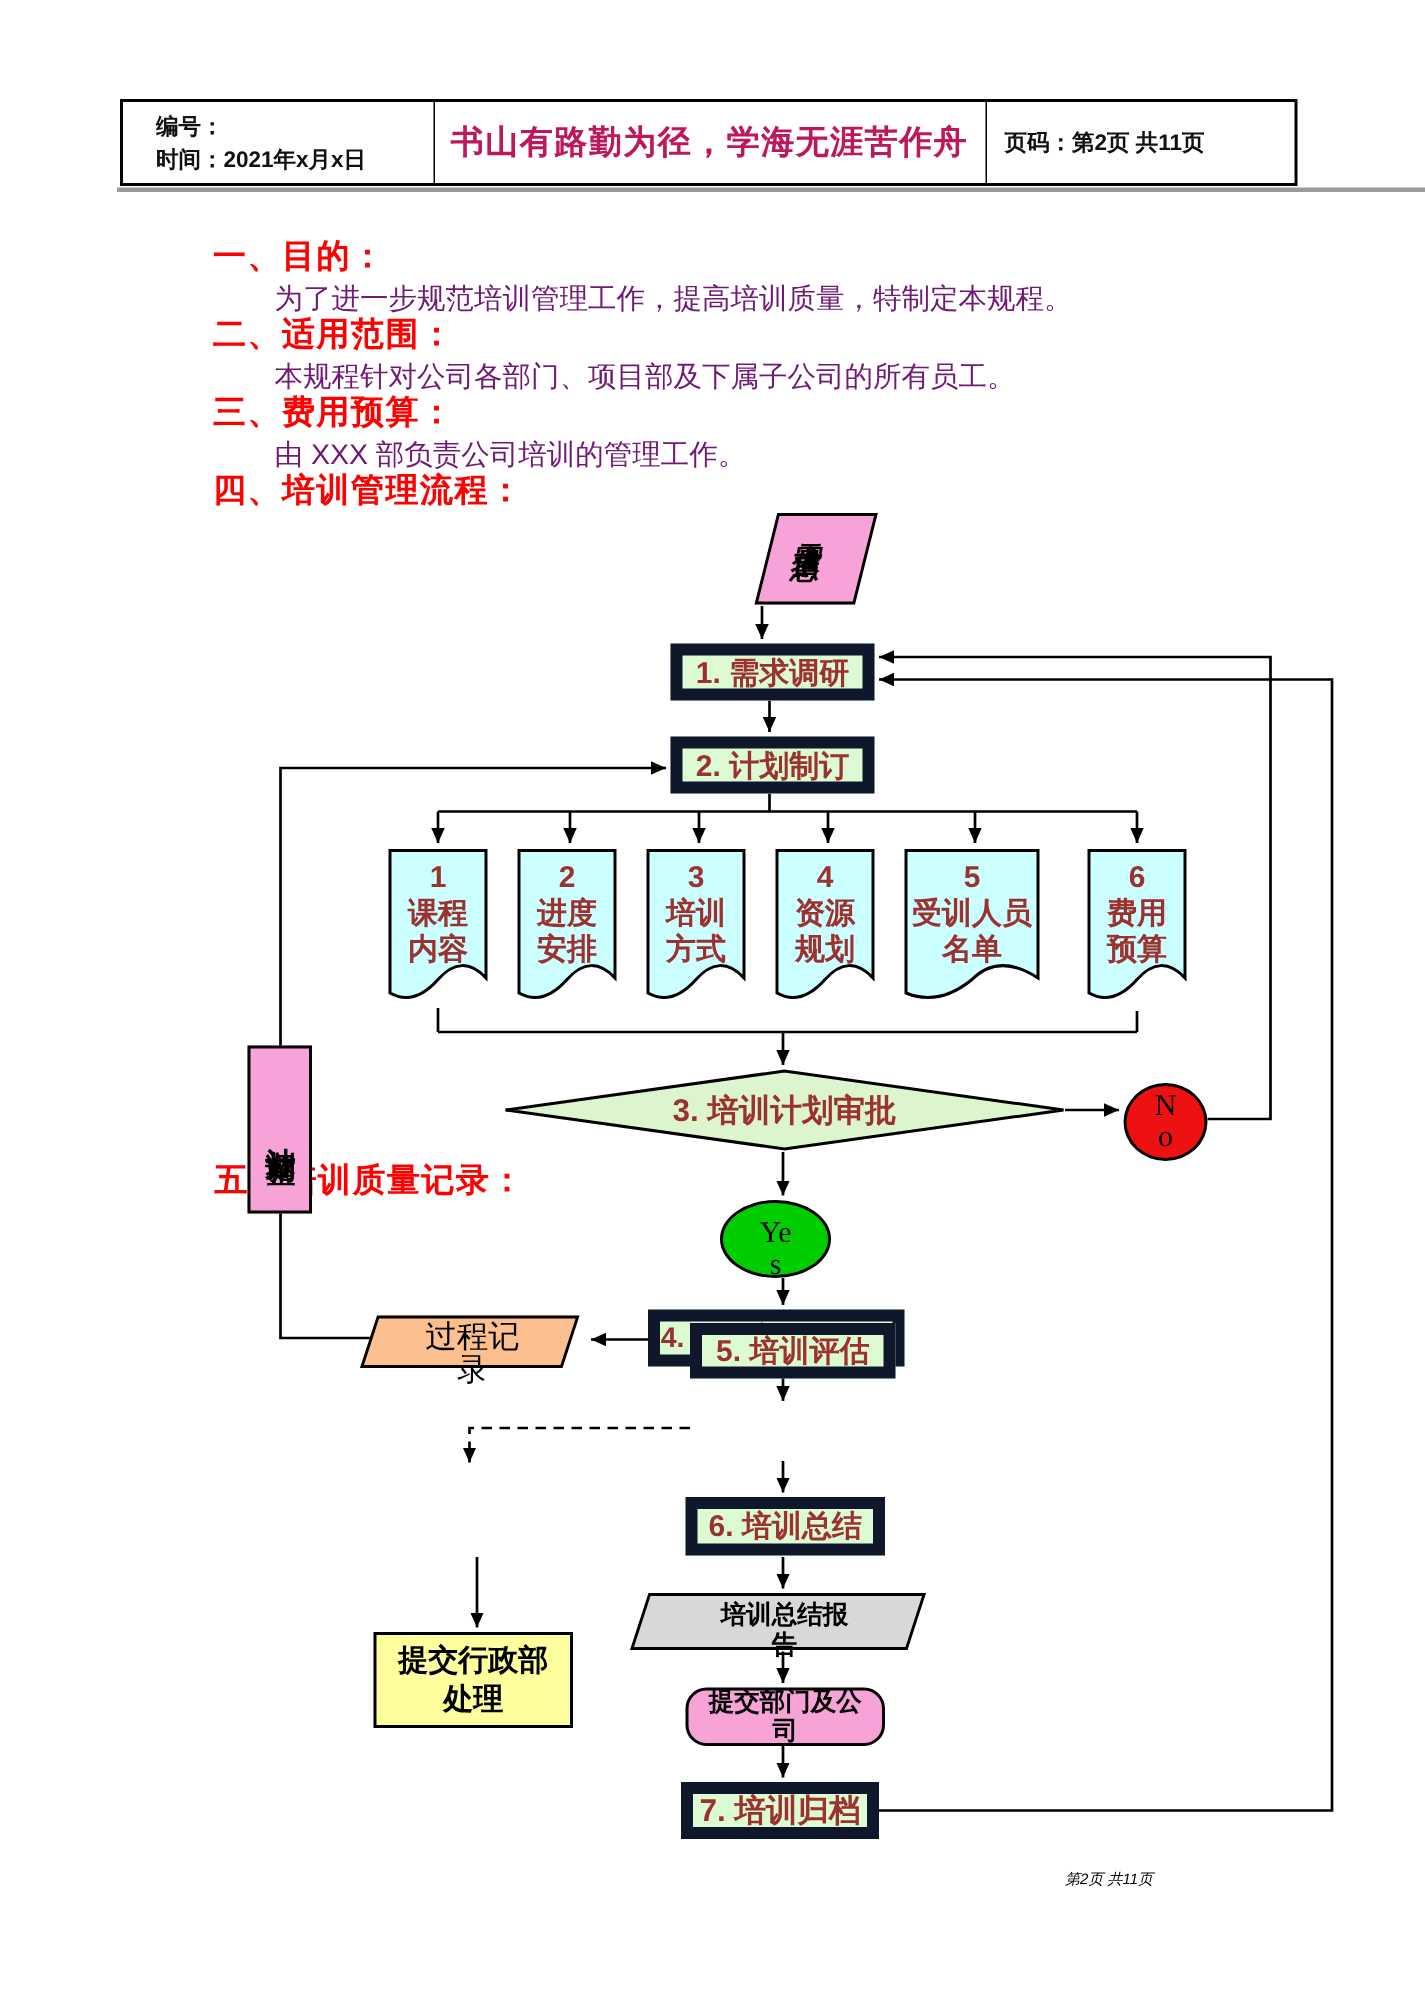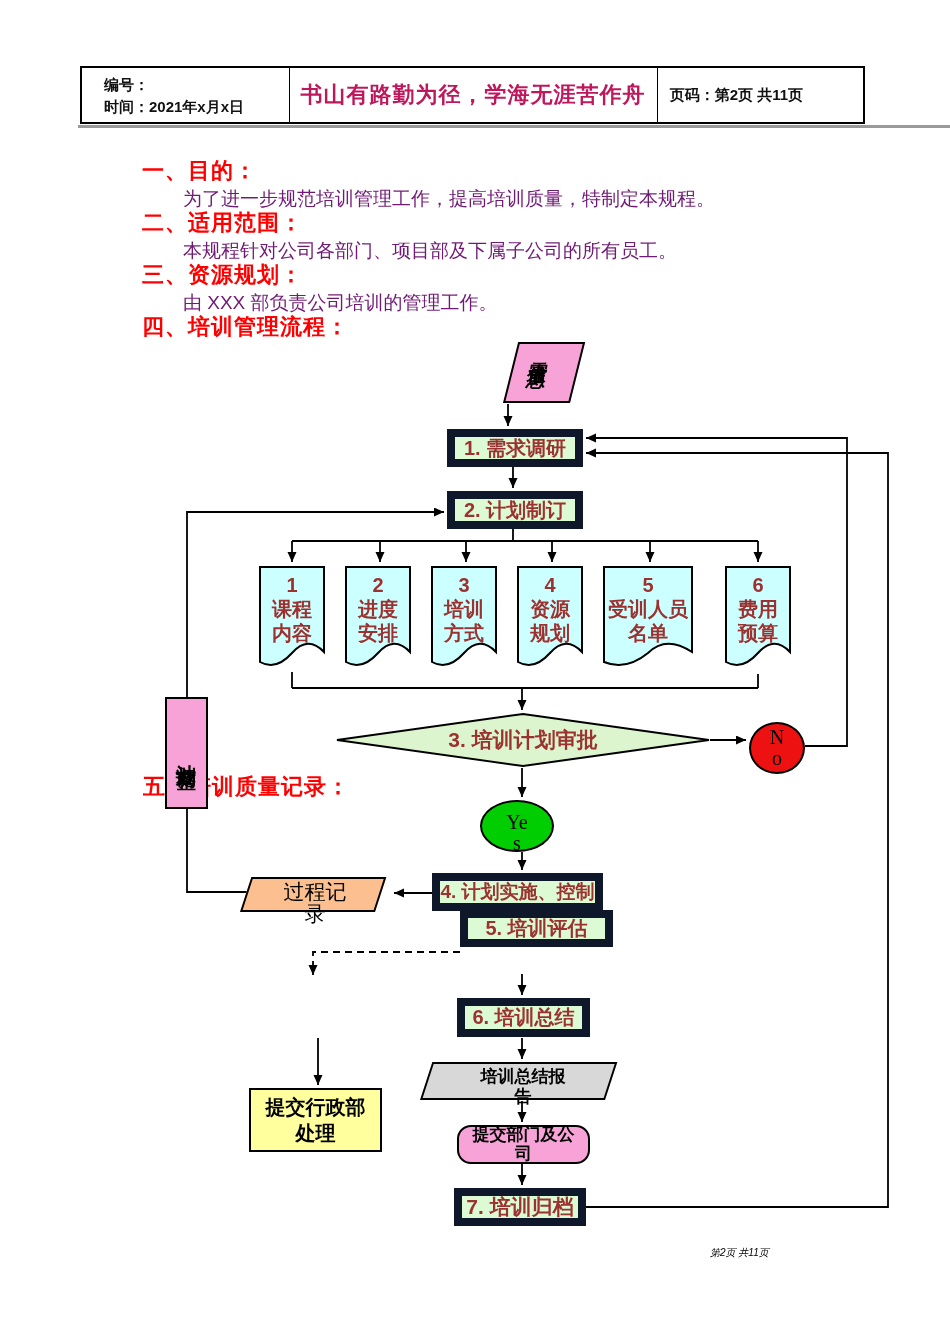--- a/index.html
+++ b/index.html
@@ -43,21 +43,21 @@
     </div>
     <div class="hdr-cell hdr-c2">书山有路勤为径，学海无涯苦作舟</div>
     <div class="hdr-cell hdr-c3">页码：第2页 共11页</div>
   </div>
   <div class="abs gray-rule" style="left:78px;top:125px;width:872px;"></div>
 
   <div class="abs sec-h" style="left:142px;top:156px;">一、目的：</div>
   <div class="abs sec-b" style="left:183px;top:186px;">为了进一步规范培训管理工作，提高培训质量，特制定本规程。</div>
   <div class="abs sec-h" style="left:142px;top:208px;">二、适用范围：</div>
   <div class="abs sec-b" style="left:183px;top:238px;">本规程针对公司各部门、项目部及下属子公司的所有员工。</div>
-  <div class="abs sec-h" style="left:142px;top:260px;">三、资源规划：</div>
+  <div class="abs sec-h" style="left:142px;top:260px;">三、费用预算：</div>
   <div class="abs sec-b" style="left:183px;top:290px;">由 XXX 部负责公司培训的管理工作。</div>
   <div class="abs sec-h" style="left:142px;top:312px;">四、培训管理流程：</div>
   <div class="abs sec-h" style="left:143px;top:772px;">五、培训质量记录：</div>
 
   <svg class="lines" width="950" height="1344" viewBox="0 0 950 1344">
     <defs>
       <marker id="arr" markerUnits="userSpaceOnUse" markerWidth="12" markerHeight="12" refX="10" refY="4.5" orient="auto">
         <path d="M0,0 L10,4.5 L0,9 Z" fill="#000"></path>
       </marker>
     </defs>
@@ -178,21 +178,21 @@
 
   <div class="abs ellipse" style="left:480px;top:800px;width:74px;height:52px;background:#00ce00;">
     <div class="wrapword blk" style="width:28px;font-size:20px;font-family:'Liberation Serif','DejaVu Serif',serif;line-height:1.05;margin-top:14px;">Yes</div>
   </div>
 
   <div class="abs gbox" style="left:432px;top:873px;width:171px;height:38px;font-size:19px;">4. 计划实施、控制</div>
 
   <div class="abs skew-shape" style="left:240px;top:877px;width:135px;height:35px;background:#fbbf90;transform:skewX(-18deg);transform-origin:bottom left;"></div>
   <div class="abs wrapword blk" style="left:281px;top:881px;width:68px;font-size:21px;line-height:1.05;">过程记录</div>
 
-  <div class="abs gbox" style="left:460px;top:882px;width:153px;height:37px;margin-top:28px;">5. 培训评估</div>
+  <div class="abs gbox" style="left:460px;top:882px;width:137px;height:37px;">5. 培训评估</div>
 
 
   <div class="abs gbox" style="left:457px;top:998px;width:133px;height:39px;">6. 培训总结</div>
 
   <div class="abs skew-shape" style="left:420px;top:1062px;width:185px;height:38px;background:#d8d8d8;transform:skewX(-18deg);transform-origin:bottom left;"></div>
   <div class="abs wrapword blk" style="left:477px;top:1067px;width:92px;font-size:17px;font-weight:bold;line-height:1.15;">培训总结报告</div>
 
   <div class="abs" style="left:249px;top:1088px;width:133px;height:64px;background:#ffff9e;border:2px solid #000;box-sizing:border-box;display:flex;align-items:center;justify-content:center;">
     <div class="wrapword blk" style="width:106px;font-size:20px;font-weight:bold;line-height:1.3;">提交行政部处理</div>
   </div>

